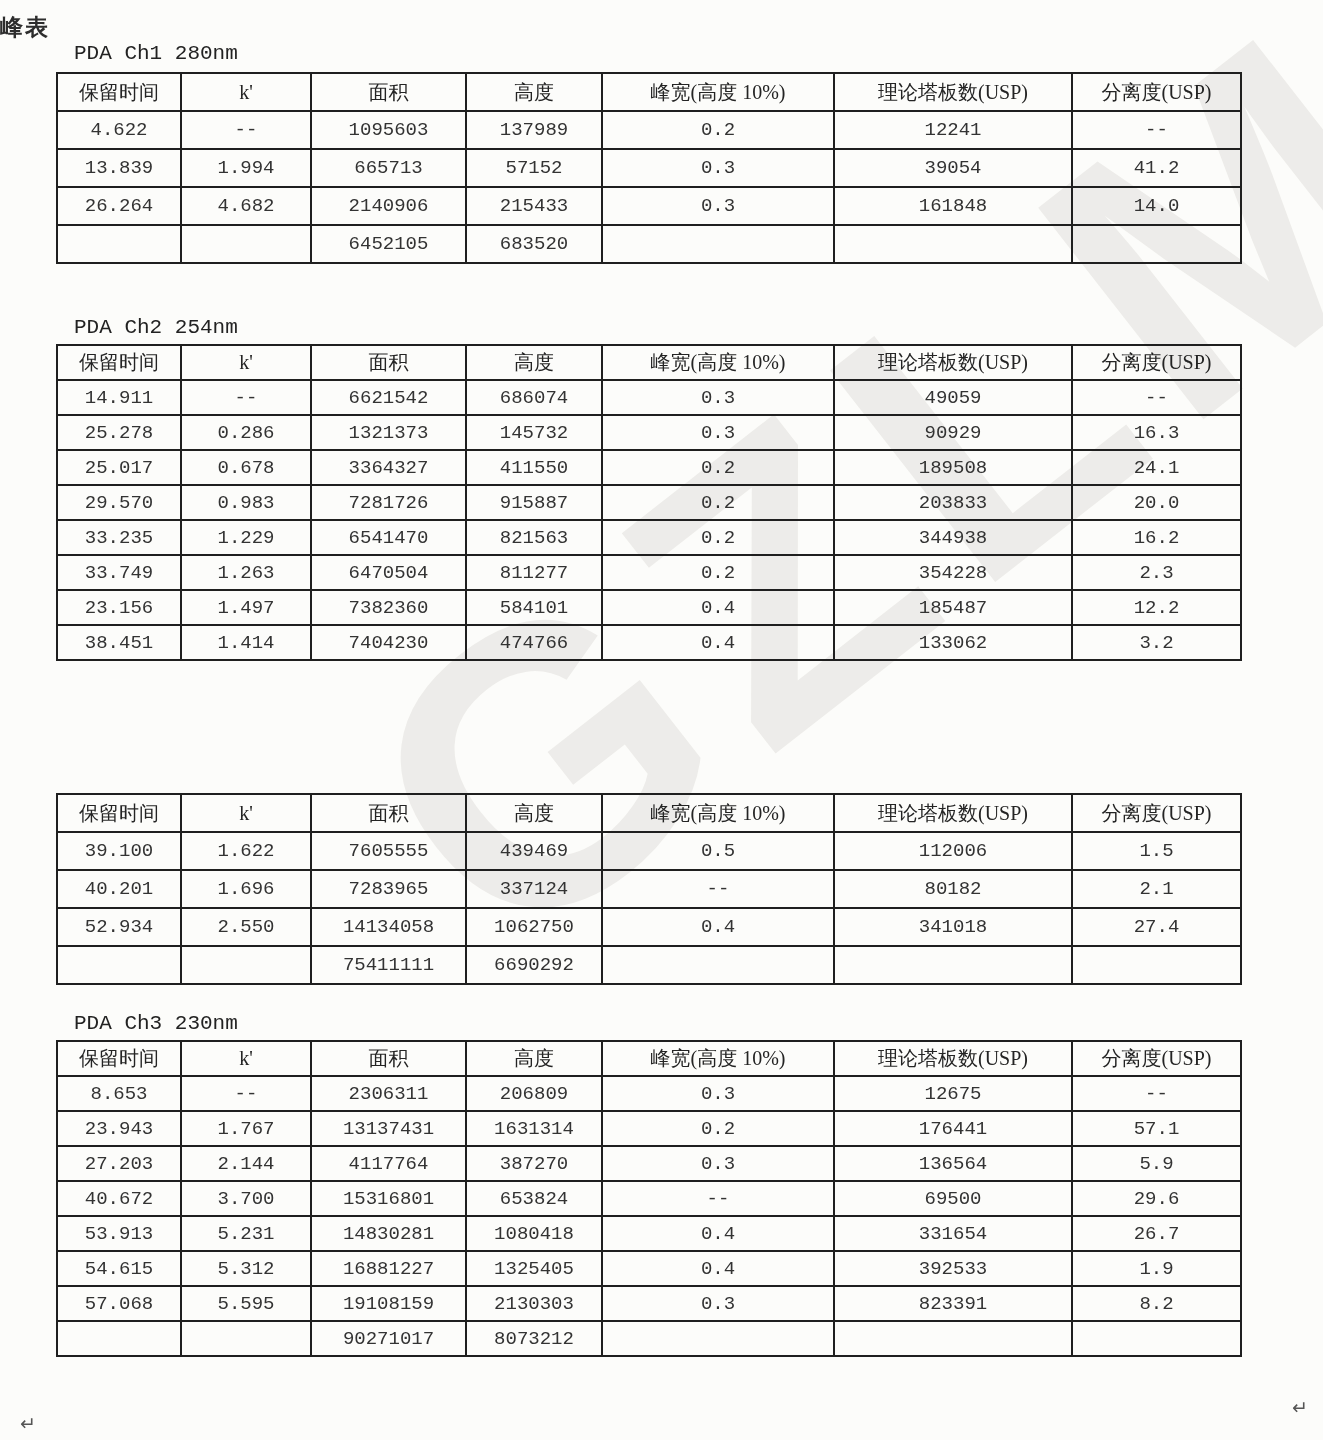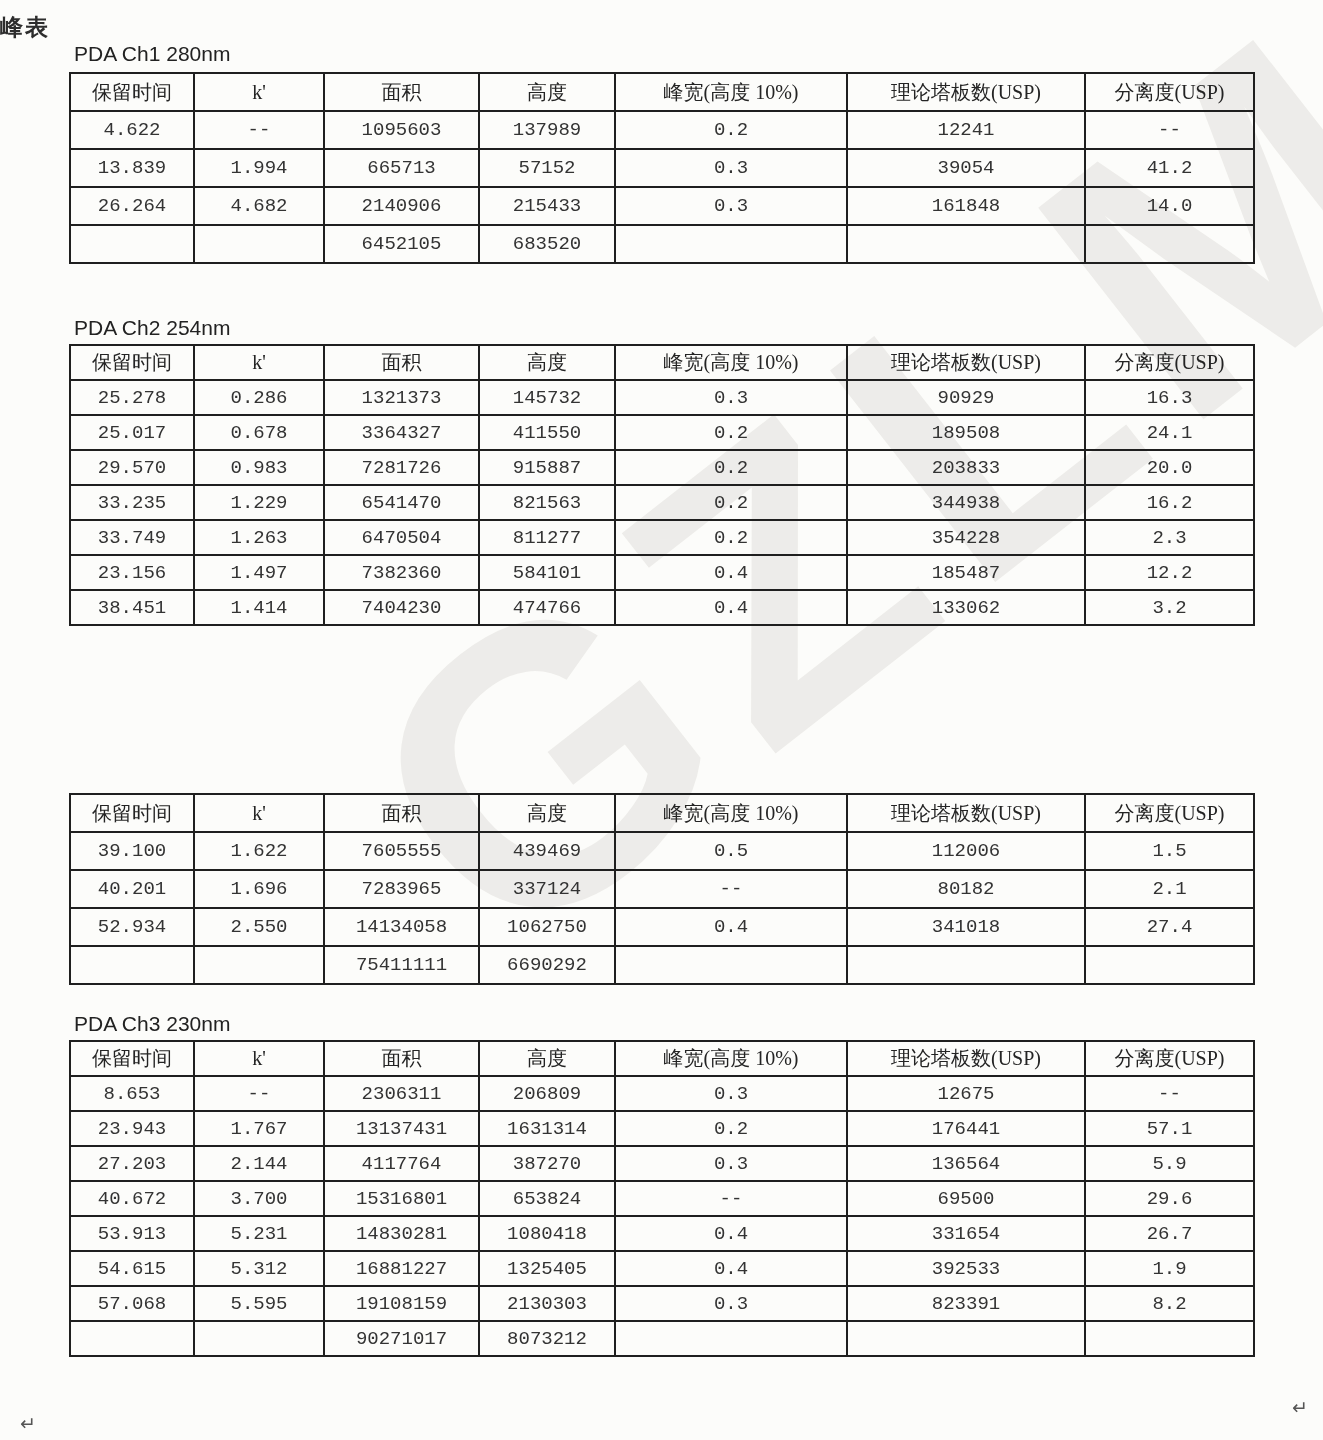--- a/index.html
+++ b/index.html
@@ -15,28 +15,28 @@
     font-family:"Liberation Sans", sans-serif; font-weight:bold;
     font-size:390px; letter-spacing:26px; white-space:nowrap;
     color:rgba(167,163,152,0.17); z-index:0; pointer-events:none;
   }
   .page-title {
     position:absolute; top:12px; left:0; width:100%; text-align:left;
     font-size:23px; font-weight:bold; letter-spacing:2px; z-index:2;
   }
   .tbl-label {
     position:absolute; left:74px; z-index:2; color:#222;
-    font-family:Liberation Sans, sans-serif;
+    font-family:Liberation Mono, monospace;
     font-size:21px;
   }
   #label-ch1 { top:42px; }
   #label-ch2 { top:316px; }
   #label-ch3 { top:1012px; }
   table.peak {
-    position:absolute; left:69px; width:1184px; z-index:1;
+    position:absolute; left:56px; width:1184px; z-index:1;
     border-collapse:collapse; table-layout:fixed; background:transparent;border-radius:9px;
   }
   #table-ch1 { top:72px; }
   #table-ch2 { top:344px; }
   #table-cont { top:793px; }
   #table-ch3 { top:1040px; }
   .peak th, .peak td {
     border:2px solid #1f1f1f; text-align:center; vertical-align:middle;
     padding:0; overflow:hidden; white-space:nowrap;
   }
@@ -144,20 +144,29 @@
         <th>k'</th>
         <th>面积</th>
         <th>高度</th>
         <th>峰宽(高度 10%)</th>
         <th>理论塔板数(USP)</th>
         <th>分离度(USP)</th>
       </tr>
     </thead>
   <tbody>
       <tr>
+        <td>14.911</td>
+        <td>--</td>
+        <td>6621542</td>
+        <td>686074</td>
+        <td>0.3</td>
+        <td>49059</td>
+        <td>--</td>
+      </tr>
+      <tr>
         <td>25.278</td>
         <td>0.286</td>
         <td>1321373</td>
         <td>145732</td>
         <td>0.3</td>
         <td>90929</td>
         <td>16.3</td>
       </tr>
       <tr>
         <td>25.017</td>

